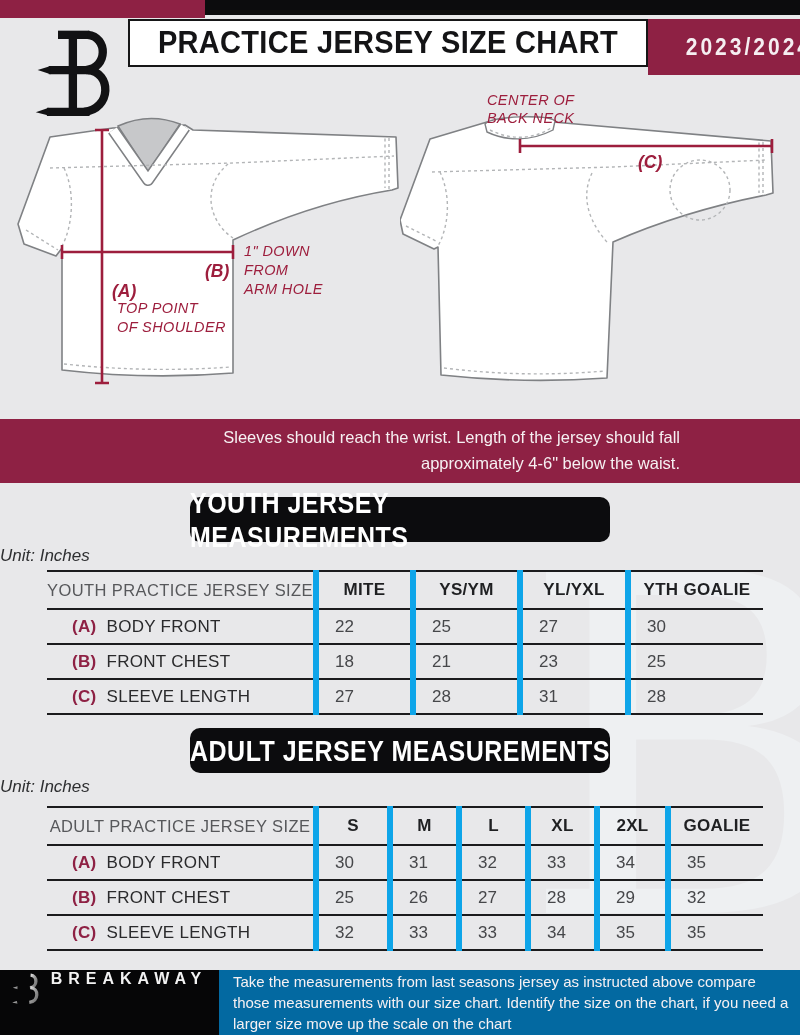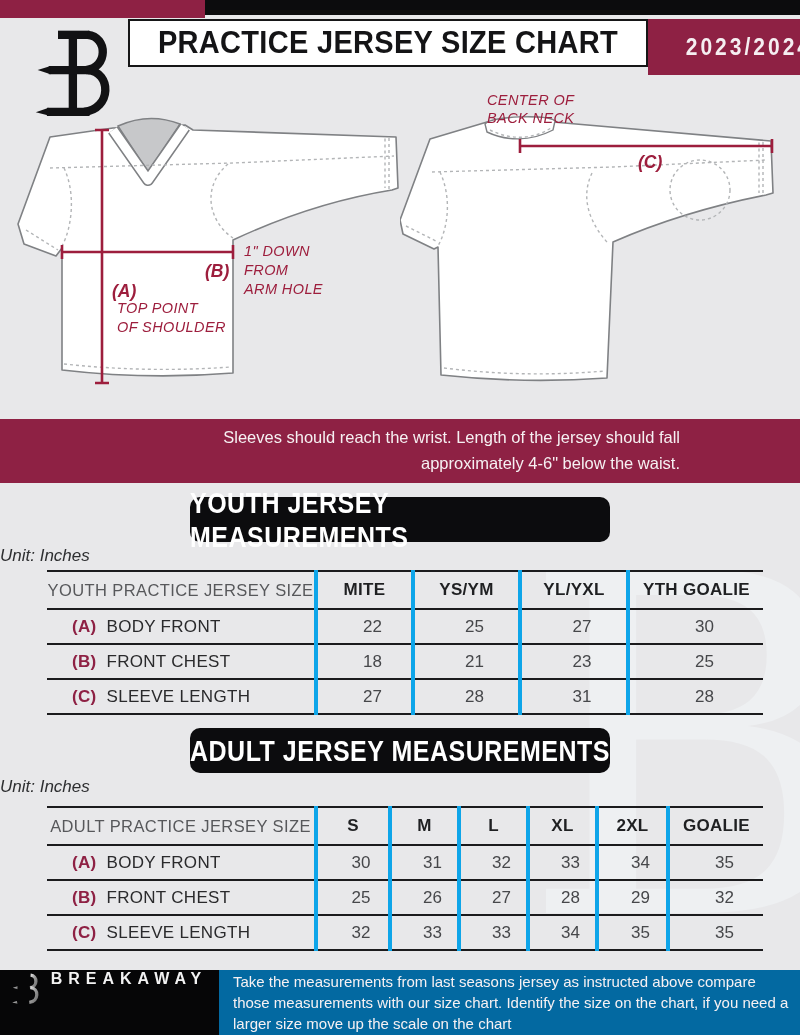--- a/index.html
+++ b/index.html
@@ -54,26 +54,26 @@
   }
   
   table.size-table{
     position:absolute;left:47px;width:716px;border-collapse:collapse;table-layout:fixed;
     font-size:17px;z-index:1;
   }
   .tbl-youth{top:570px;} .tbl-adult{top:806px;}
   .size-table th,.size-table td{padding:0;border-bottom:2px solid #1b1b1d;}
   .size-table thead th{border-top:2px solid #1b1b1d;height:36px;}
   .size-table tbody td{height:33px;}
-  .size-table th+th,.size-table td+td{border-left:4px solid #0ea5e9;}
+  .size-table th+th,.size-table td+td{border-left:6px solid #0ea5e9;}
   th.first{color:#57585b;font-weight:normal;font-size:16.5px;letter-spacing:.4px;text-align:center;}
   th.size{color:#1f2022;font-weight:bold;text-align:center;letter-spacing:.3px;}
   td.rowlabel{text-align:left;padding-left:25px;color:#2a2a2c;letter-spacing:.3px;}
   td.rowlabel .key{color:#8e2144;font-weight:bold;margin-right:10px;}
-  td.val{text-align:center;color:#46474a;padding-left:16px;}
+  td.val{text-align:left;color:#46474a;padding-left:16px;}
   
   .footer{position:absolute;left:0;top:970px;width:800px;height:65px;display:flex;z-index:2;}
   .footer-left{width:219px;background:#060607;display:flex;justify-content:center;gap:9px;}
   .footer-left .brand{color:#f2f2f2;font-size:16px;font-weight:bold;letter-spacing:6px;}
   .footer-right{flex:1;background:#0369a1;color:#f7f1f3;display:flex;align-items:center;padding:0 10px 0 14px;}
   .footer-right span{font-size:15px;line-height:1.42;}
 </style>
 </head>
 <body>
 

